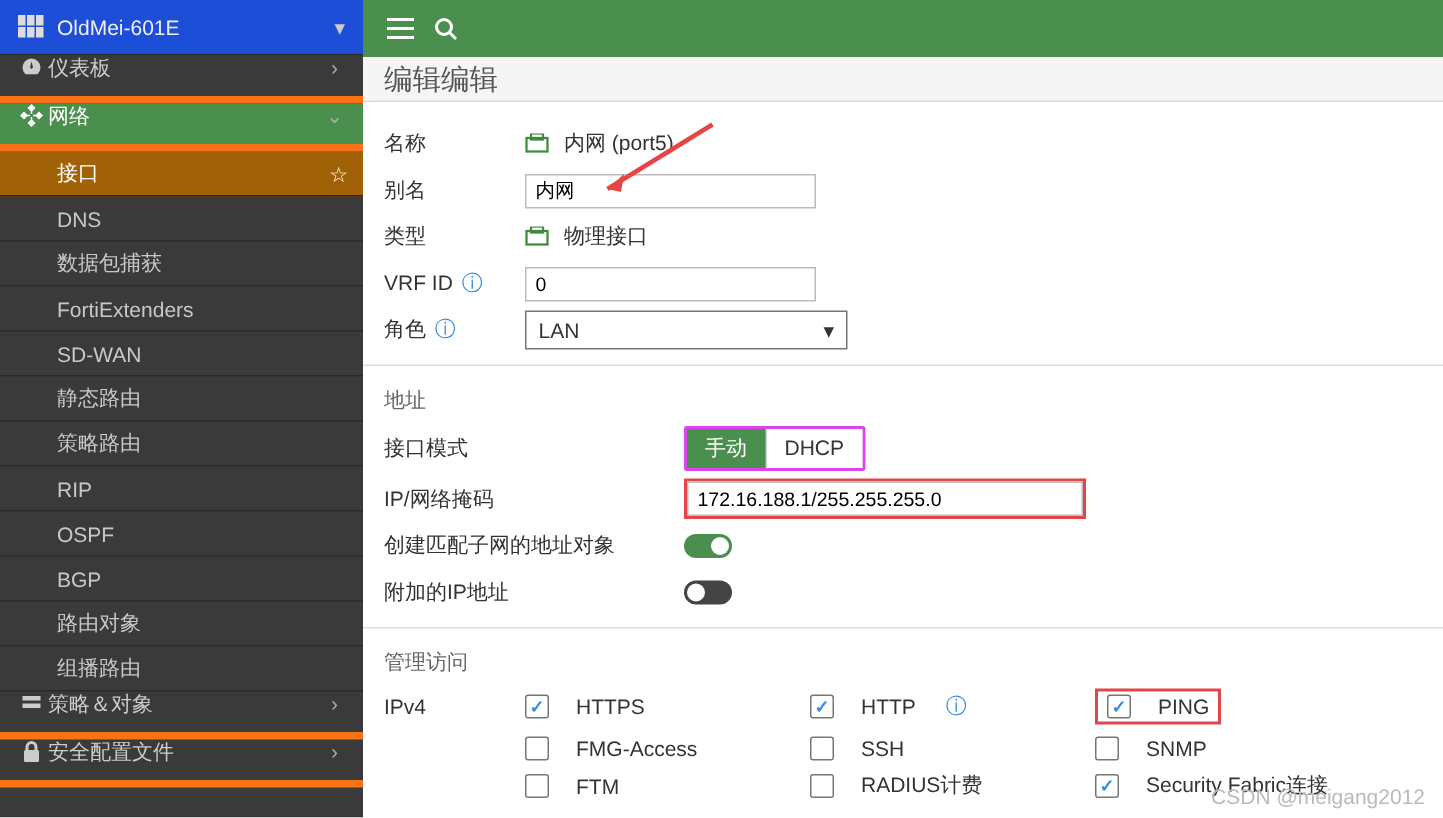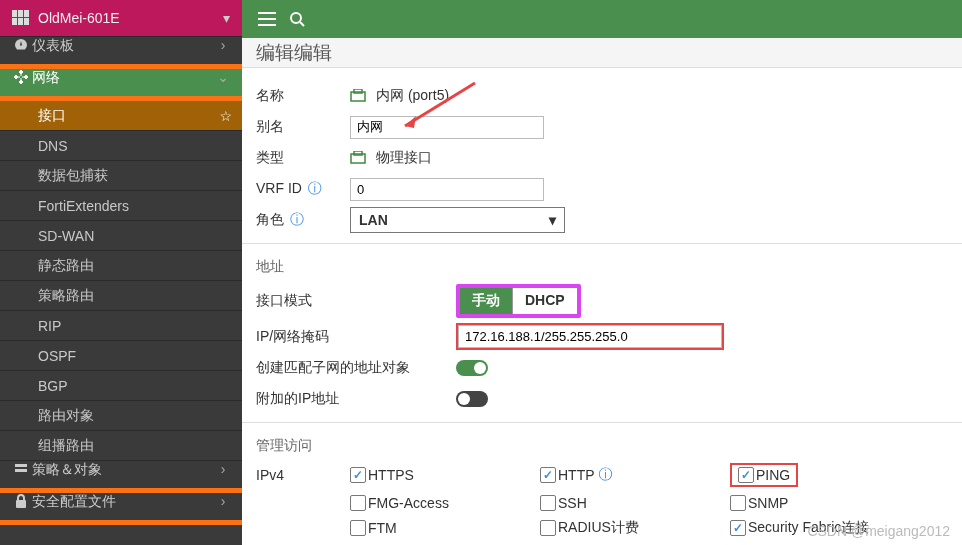--- a/index.html
+++ b/index.html
@@ -1,19 +1,19 @@
 <!DOCTYPE html>
 <html><head>
 <meta charset="utf-8">
 <style>
 * { margin: 0; padding: 0; box-sizing: border-box; font-family: -apple-system, BlinkMacSystemFont, "Segoe UI", "Microsoft YaHei", sans-serif; }
 body { width: 962px; height: 545px; overflow: hidden; display: flex; font-size: 14px; color: #333; background: #fff; }
 
 .sidebar { width: 242px; background: #3a3a3a; color: #ccc; display: flex; flex-direction: column; }
-.sb-header { background: #be185d; height: 37px; display: flex; align-items: center; padding: 0 12px; border-bottom: 1px solid #2a2a2a; }
+.sb-header { background: #1d4ed8; height: 37px; display: flex; align-items: center; padding: 0 12px; border-bottom: 1px solid #2a2a2a; }
 .sb-header .logo { margin-right: 8px; color: #ddd; display:inline-flex; }
 .sb-header .ttl { flex: 1; color: #eee; font-size: 14px; }
 .sb-header .chev { color: #ccc; }
 
 .sb-item { height: 32px; display: flex; align-items: flex-start; padding: 0 10px; border-bottom: 5px solid #f97316; cursor: pointer; }
 .sb-item .ic { width: 22px; display: inline-flex; justify-content: center; }
 .sb-item .lb { flex: 1; }
 .sb-item .rc { width: 18px; text-align: center; color: #aaa; }
 .sb-item.active { background: #4b8f4e; color: #fff; }
 .sb-sub { height: 30px; display: flex; align-items: center; padding-left: 38px; padding-right: 10px; border-bottom: 1px solid #2a2a2a; cursor: pointer; color: #c8c8c8; }
@@ -27,39 +27,39 @@
 
 .breadcrumb { height: 30px; background: #f5f5f5; border-bottom: 1px solid #ddd; display: flex; align-items: center; padding: 0 14px; color: #555; font-size: 19px; }
 
 .content { flex: 1; overflow-y: auto; padding: 10px 14px 6px 14px; }
 .row { display: flex; align-items: center; margin: 5px 0; min-height: 26px; }
 .row .label { width: 94px; color: #333; }
 .row .val { flex: 1; display: flex; align-items: center; gap: 6px; }
 .port-ic { display:inline-flex; color:#3d8b3d; margin-right:4px; }
 .txtfield { border: 1px solid #bbb; padding: 3px 6px; width: 194px; font-size: 13px; }
 .info-ic { color: #3a8de0; margin-left: 2px; }
-.sel { border: 1px solid #777; padding: 4px 8px; width: 215px; display:flex; align-items:center; justify-content:space-between; background:#fff; cursor:pointer;font-weight:bold; }
+.sel { border: 1px solid #777; padding: 4px 8px; width: 215px; display:flex; align-items:center; justify-content:space-between; background:#fff; cursor:pointer; }
 
 .section-hdr { color: #666; margin: 14px 0 8px 0; }
 .separator { border-top: 1px solid #ddd; margin: 10px -14px; }
 
-.btngrp { display: inline-flex; border:4px solid #d946ef; border-radius:2px; overflow:hidden;font-weight:bold; }
+.btngrp { display: inline-flex; border:2px solid #d946ef; border-radius:2px; overflow:hidden; }
 .btngrp .seg { padding: 4px 12px; border-right:1px solid #999; cursor:pointer; background:#fff; }
 .btngrp .seg:last-child { border-right:none; }
 .btngrp .seg.on { background:#4b8f4e; color:#fff; }
 
 .hlbox { border: 2px solid #e34646; padding: 0; }
 .hlbox input { border:1px solid #bbb; padding:3px 6px; width:264px; font-size:13px; }
 
 .toggle { width: 32px; height: 16px; background:#444; border-radius:8px; position:relative; cursor:pointer; }
 .toggle::after { content:""; width:12px; height:12px; background:#fff; border-radius:50%; position:absolute; top:2px; left:2px; transition:.1s; }
 .toggle.on { background:#4b8f4e; }
 .toggle.on::after { left:18px; }
 
-.chk-wrap { display:inline-flex; align-items:center; gap:2px; cursor:pointer; }
+.chk-wrap { display:inline-flex; align-items:center; gap:18px; cursor:pointer; }
 .chk { width:16px; height:16px; border:1px solid #777; border-radius:2px; display:inline-flex; align-items:center; justify-content:center; font-size:12px; color:#3a8de0; }
 .chk.checked::after { content:"✓"; font-weight:bold; }
 
 .access-grid { display:grid; grid-template-columns: 94px 190px 190px 200px; row-gap:8px; align-items:center; }
 .hl-ping { border:2px solid #e34646; padding:2px 6px; display:inline-flex; width:fit-content; }
 
 .watermark { position:absolute; right:12px; bottom:6px; color:#bbb; font-size:14px; pointer-events:none; }
 
 .arrow-anno { position:absolute; left: 148px; top: 78px; color:#e74545; pointer-events:none; }
 

